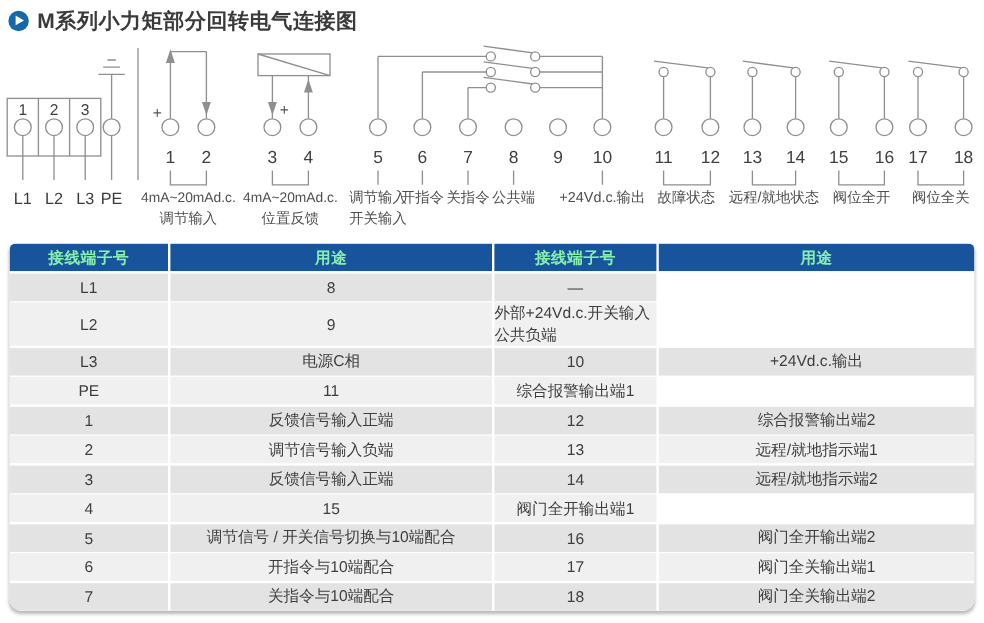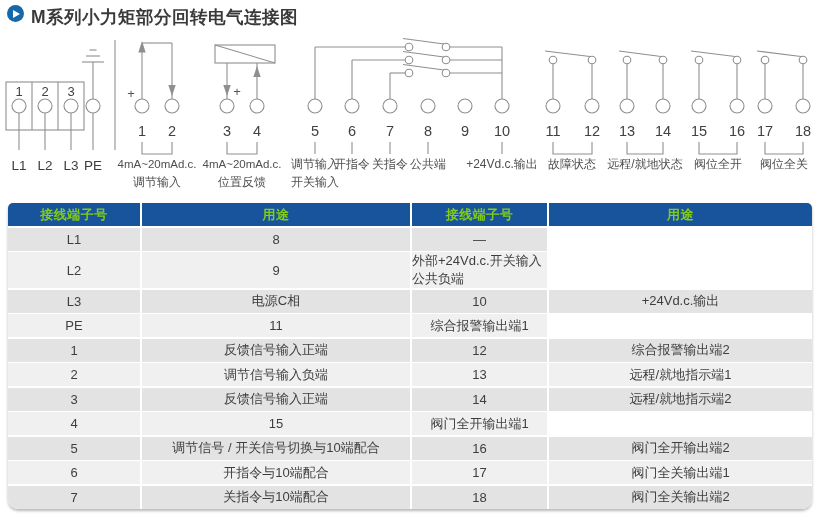--- a/index.html
+++ b/index.html
@@ -1,21 +1,21 @@
 <!DOCTYPE html>
 <html style="--header_bg: #17549b; --row_odd: #e3e3e3; --row_even: #f0f0f0; --icon_blue: #1568aa; --wire: #8f8f8f; --dtext: #4f4f4f;"><head>
 <meta charset="utf-8">
 <style>
   html,body{margin:0;padding:0;}
   body{
     width:820px;height:519px;position:relative;background:#fff;overflow:hidden;
     font-family:"Liberation Sans","DejaVu Sans",sans-serif;
   }
   
-  .title-row{position:absolute;left:7px;top:5px;display:flex;gap:7px;}
+  .title-row{position:absolute;left:7px;top:5px;display:flex;align-items:center;gap:7px;}
   .play-icon{width:17px;height:17px;border-radius:50%;background:var(--icon_blue);
     display:flex;align-items:center;justify-content:center;}
   .play-icon .tri{width:0;height:0;border-left:7px solid #fff;border-top:4.5px solid transparent;
     border-bottom:4.5px solid transparent;margin-left:2px;}
   .page-title{font-size:17.5px;font-weight:bold;color:#3a3a3a;letter-spacing:0.5px;}
   
   svg.diagram{position:absolute;left:0;top:28px;}
   svg .w{stroke:var(--wire);fill:none;stroke-width:1.1;}
   svg .term{fill:#fff;stroke:var(--wire);stroke-width:1.1;}
   svg .arr{fill:var(--wire);stroke:none;}
@@ -25,21 +25,21 @@
   svg text.lbl{font-size:12px;}
   svg text.small{font-size:11.5px;}
   svg text.plus{font-size:13px;fill:#555;}
   svg text.plab{font-size:13.5px;fill:#3c3c3c;}
   
   .ttable{position:absolute;left:8px;top:203px;width:804px;height:306px;
     display:flex;flex-direction:column;background:#fff;border-radius:5px 5px 10px 10px;
     overflow:hidden;box-shadow:0 2px 3px rgba(0,0,0,.28);}
   .thead{display:grid;grid-template-columns:132px 268px 135px 1fr;column-gap:2px;
     height:23px;flex:0 0 23px;}
-  .thcell{background:var(--header_bg);color:#84cc16;font-size:13px;font-weight:bold;
+  .thcell{background:var(--header_bg);color:#86efac;font-size:13px;font-weight:bold;
     display:flex;align-items:center;justify-content:center;letter-spacing:0.5px;}
   .tbody{display:flex;flex-direction:column;flex:1;gap:1.5px;background:#fff;padding-top:1.5px;}
   .trow{flex:1;display:grid;grid-template-columns:132px 268px 135px 1fr;column-gap:2px;}
   .trow.odd  .tcell{background:var(--row_odd);}
   .trow.even .tcell{background:var(--row_even);}
   .tcell{display:flex;align-items:center;justify-content:center;font-size:13px;color:#3e3e3e;}
 </style>
 </head>
 <body>
 

